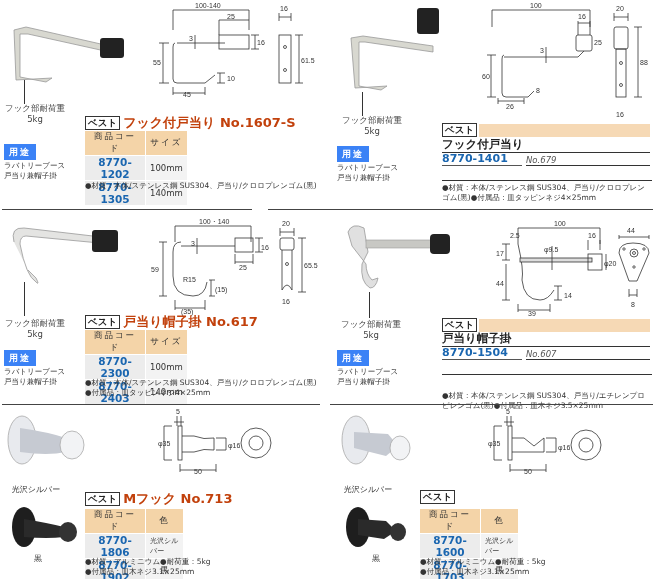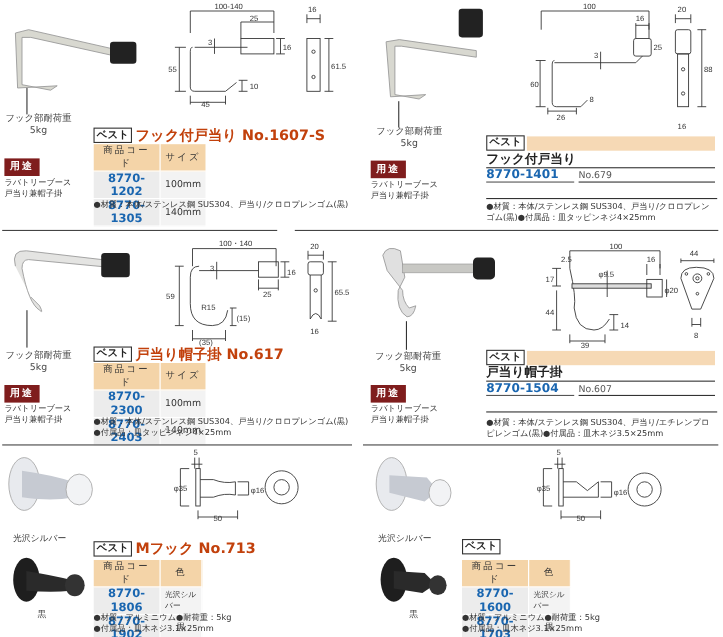--- a/index.html
+++ b/index.html
@@ -1,37 +1,37 @@
 <!DOCTYPE html>
 <html><head>
 <meta charset="utf-8">
 <style>
   * { box-sizing: border-box; margin: 0; padding: 0; }
   body { width: 657px; height: 579px; background: #fff; position: relative; overflow: hidden;
          font-family: "DejaVu Sans", "Liberation Sans", sans-serif; color: #333; }
   .abs { position: absolute; }
   .divider { position: absolute; height: 1px; background: #444; }
   .load-note { position: absolute; font-size: 8.5px; line-height: 11px; text-align: center; color: #444; width: 70px; }
-  .usage-badge { position: absolute; background: #7f1d1d; color: #fff; font-size: 9px; font-weight: bold;
+  .usage-badge { position: absolute; background: #3b82f6; color: #fff; font-size: 9px; font-weight: bold;
                  padding: 2px 5px; letter-spacing: 2px; line-height: 12px; }
   .usage-text { position: absolute; font-size: 7.5px; line-height: 10px; color: #333; }
   .best-tag { display: inline-block; border: 1px solid #333; font-size: 9.5px; font-weight: bold; padding: 0 2px; line-height: 12px; color: #222; background: #fff; }
   .title-row { position: absolute; display: flex; align-items: center; gap: 3px; }
   .prod-title { font-size: 13px; font-weight: bold; color: #c2410c; white-space: nowrap; }
   .spec-table { position: absolute; border-collapse: collapse; }
   .spec-table td, .spec-table th { border: 1px solid #fff; height: 16px; padding: 0 4px; font-size: 8.5px; }
   .spec-table th { background: #f4d4a8; font-weight: normal; color: #333; letter-spacing: 2px; text-align: center; }
   .spec-table td.code { background: #ececec; color: #1a66b0; font-weight: bold; font-size: 10.5px; text-align: center; }
   .spec-table td.val { background: #f3f3f3; color: #333; }
   .notes { position: absolute; font-size: 7.5px; line-height: 10px; color: #333; }
   .bar-row { position: absolute; display: flex; align-items: center; }
   .orange-bar { background: #f6d9b5; height: 13px; flex: 1; margin-left: 2px; }
   .single-title { position: absolute; font-size: 11.5px; font-weight: bold; color: #222; border-bottom: 1px solid #333; }
   .single-code { position: absolute; font-size: 11px; font-weight: bold; color: #1a66b0; border-bottom: 1px solid #555; }
-  .single-no { position: absolute; font-size: 8.5px; color: #555; border-bottom: 1px solid #333; }
+  .single-no { position: absolute; font-size: 8.5px; color: #555; border-bottom: 1px solid #333; font-style: italic; }
   .caption { position: absolute; font-size: 8px; color: #333; text-align: center; }
   svg { position: absolute; overflow: visible; }
   .dim { font-size: 7px; fill: #333; font-family: "Liberation Sans", sans-serif; }
 </style>
 </head>
 <body>
 
 <section>
   <svg style="left:6px;top:22px" width="120" height="60">
     <path d="M8 8 L20 5 L108 25 L108 31 L22 12 L14 12 L14 55 L40 60 L46 56 L10 58 Z" fill="#d8d8d0" stroke="#999" stroke-width="0.8"></path>
@@ -304,21 +304,21 @@
     <text class="dim" x="16" y="82">8</text>
   </svg>
 
   <div class="bar-row" style="left:442px;top:318px;width:208px">
     <span class="best-tag">ベスト</span>
     <span class="orange-bar"></span>
   </div>
   <div class="single-title" style="left:442px;top:331px;width:208px">戸当り帽子掛</div>
   <div class="single-code" style="left:442px;top:346px;width:80px">8770-1504</div>
   <div class="single-no" style="left:526px;top:349px;width:124px">No.607</div>
-  <div class="notes" style="left:442px;top:374px;width:210px;border-top:1px solid #333;padding-top:4px">
+  <div class="notes" style="left:442px;top:374px;width:210px;border-top:1px solid #333;padding-top:16px">
     <div>●材質：本体/ステンレス鋼 SUS304、戸当り/エチレンプロピレンゴム(黒)●付属品：皿木ネジ3.5×25mm</div>
   </div>
 </section>
 
 <div class="divider" style="left:2px;top:404px;width:318px"></div>
 <div class="divider" style="left:330px;top:404px;width:323px"></div>
 
 <section>
   <svg style="left:4px;top:412px" width="90" height="60">
     <ellipse cx="18" cy="28" rx="14" ry="24" fill="#e8eaee" stroke="#aaa" stroke-width="0.8"></ellipse>

